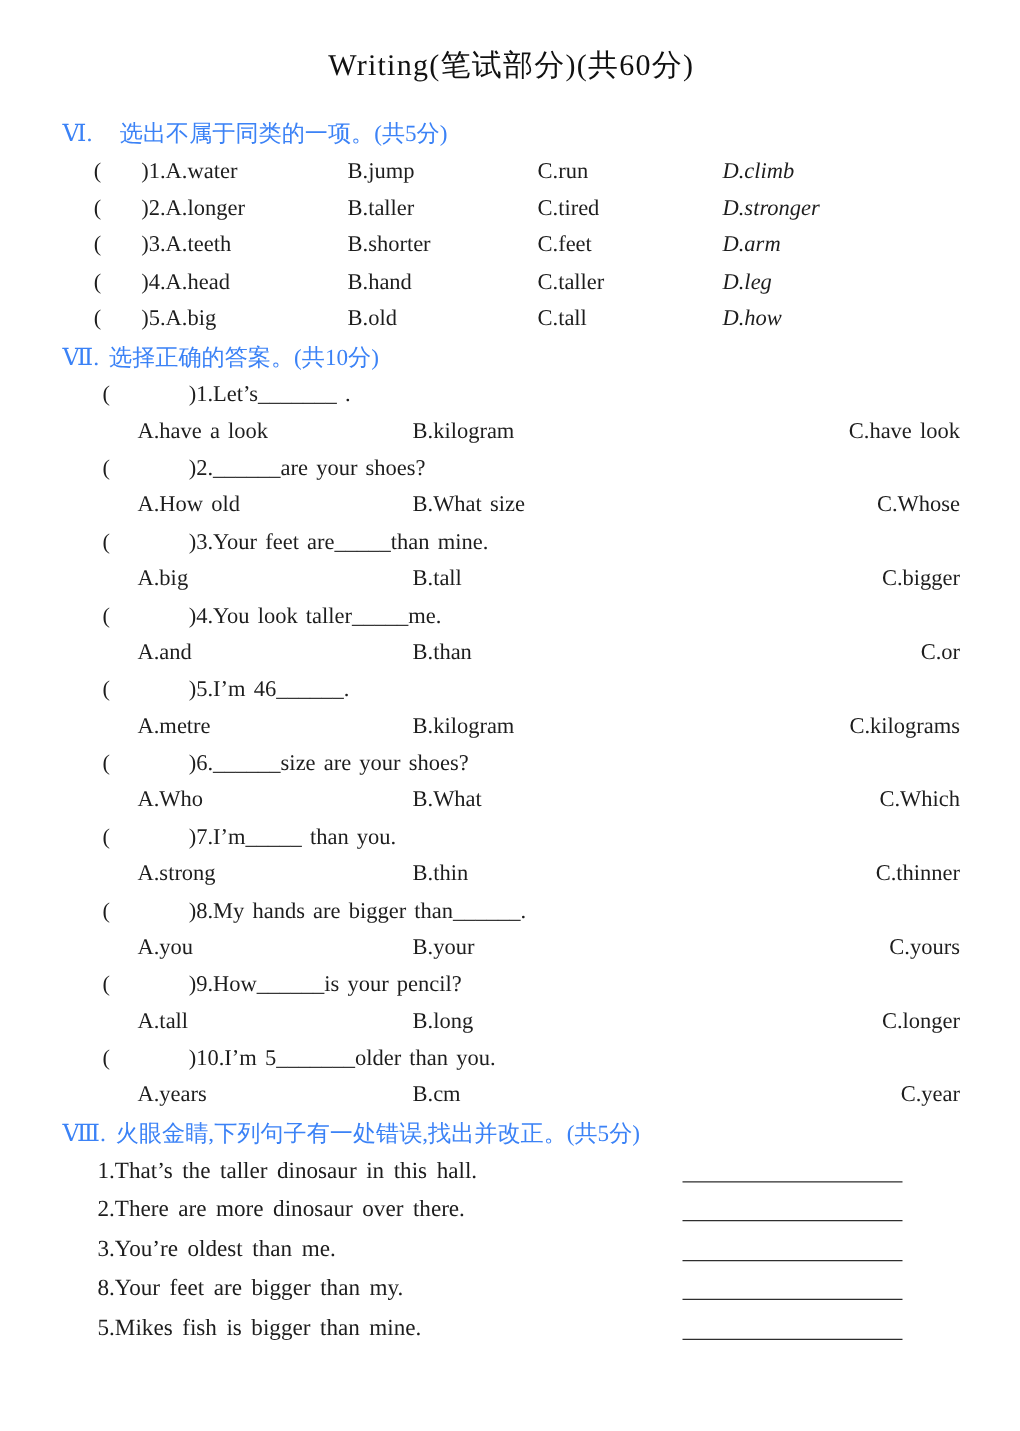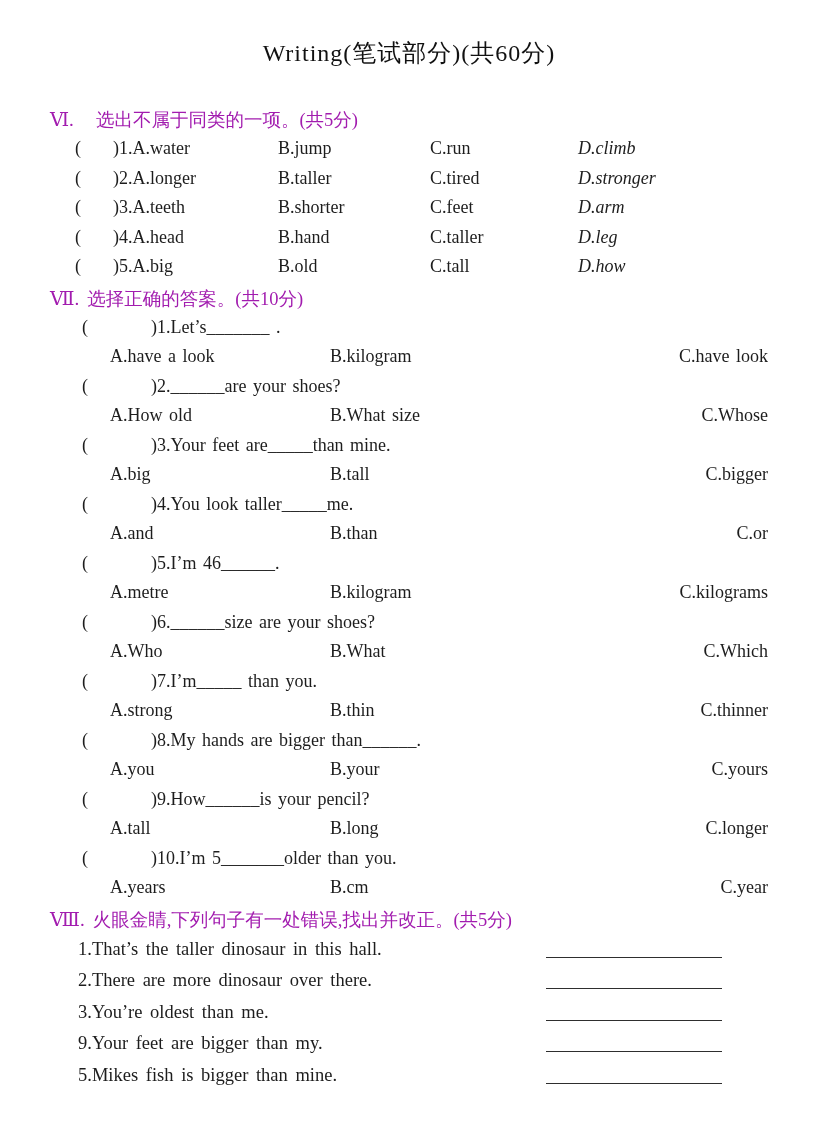--- a/index.html
+++ b/index.html
@@ -12,24 +12,24 @@
   }
   .page { width:816px; height:1145px; padding:36px 48px 0 50px; background:#fff; }
 
   .title {
     text-align:center;
     font-size:24px;
     font-weight:500;
     letter-spacing:1px;
     line-height:34px;
     color:#111;
-    margin-bottom:36px;
+    margin-bottom:24px;
   }
 
-  .sec-head { font-size:18.5px; line-height:27px; color:#a21caf; margin-top:3px; }
+  .sec-head { font-size:18.5px; line-height:27px; color:#3b82f6; margin-top:3px; }
   .sec-num { display:inline-block; font-size:19px; }
   .sec-head.wide .sec-num { margin-right:22px; }
   .sec-head .sec-num { margin-right:8px; }
 
   
   .r4 { display:flex; margin-left:25px; line-height:29.5px; font-size:18px; word-spacing:1px; }
   .r4 .c-paren { width:38px; }
   .r4 .c-q { width:165px; }
   .r4 .c-b { width:152px; }
   .r4 .c-c { width:148px; }
@@ -219,21 +219,21 @@
     </div>
     <div class="s8-row">
       <span class="s8-text">2.There are more dinosaur over there.</span>
       <span class="s8-blank"></span>
     </div>
     <div class="s8-row">
       <span class="s8-text">3.You’re oldest than me.</span>
       <span class="s8-blank"></span>
     </div>
     <div class="s8-row">
-      <span class="s8-text">9.Your feet are bigger than my.</span>
+      <span class="s8-text">8.Your feet are bigger than my.</span>
       <span class="s8-blank"></span>
     </div>
     <div class="s8-row">
       <span class="s8-text">5.Mikes fish is bigger than mine.</span>
       <span class="s8-blank"></span>
     </div>
   </div>
 
 </div>
 

